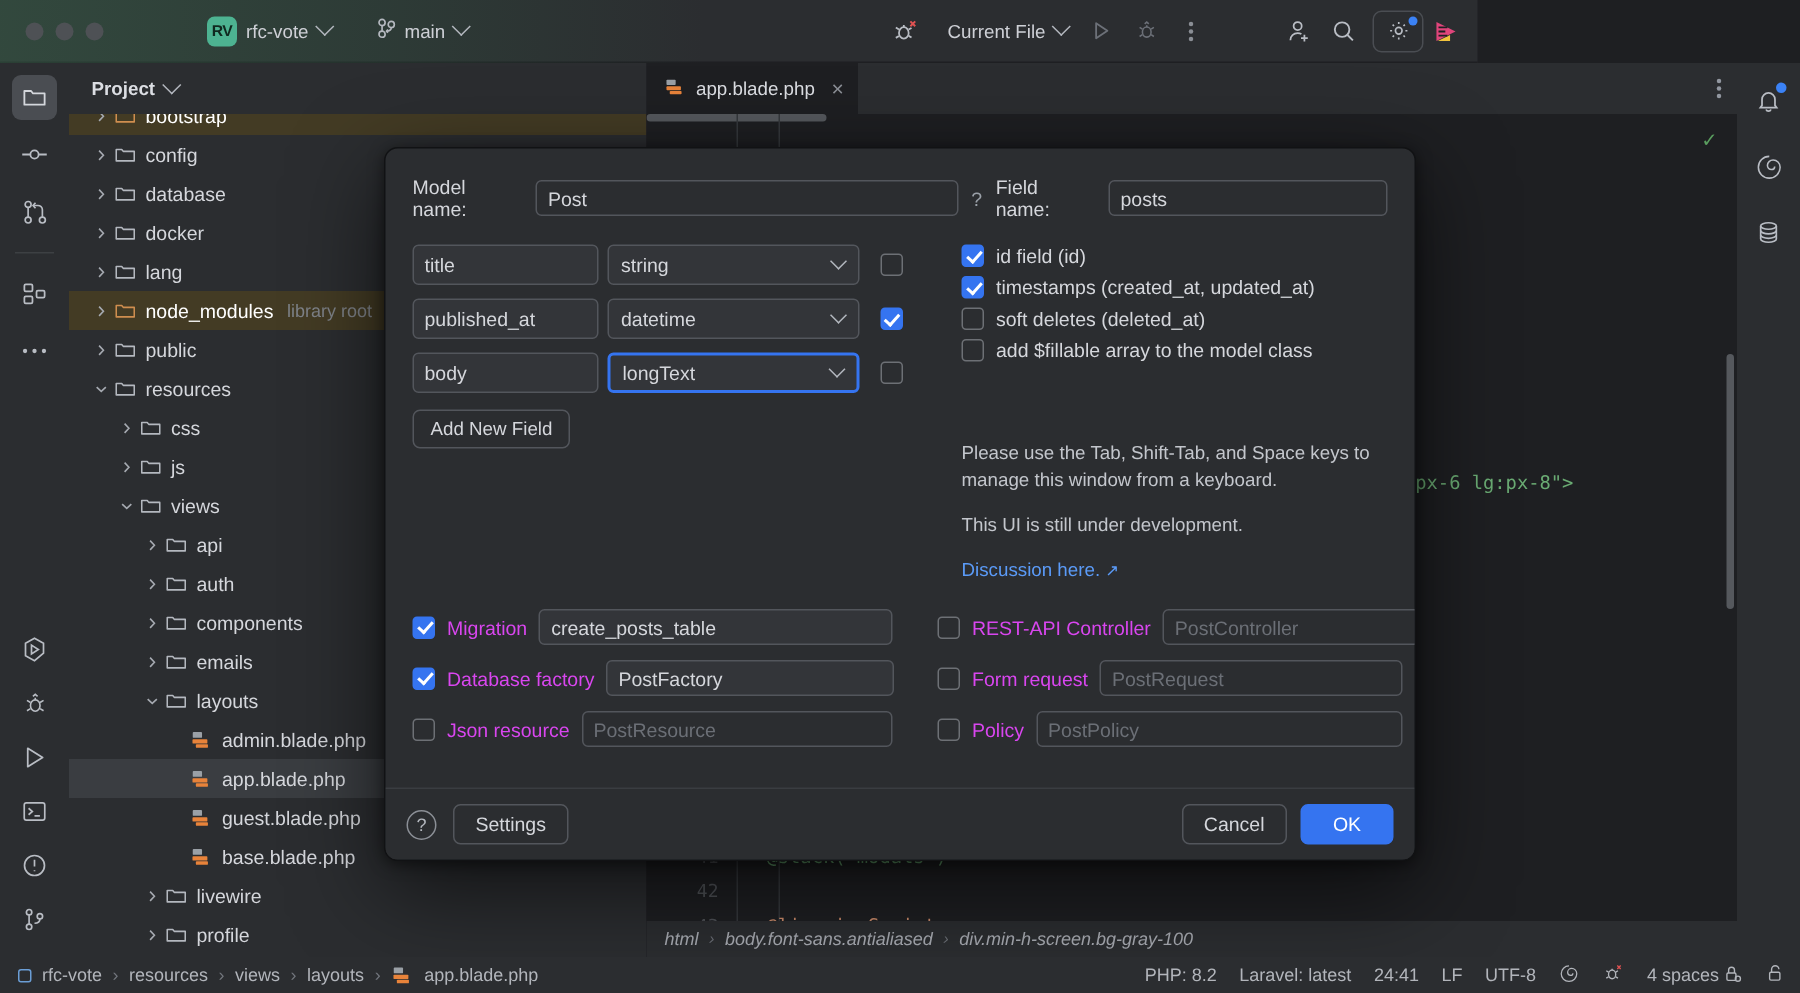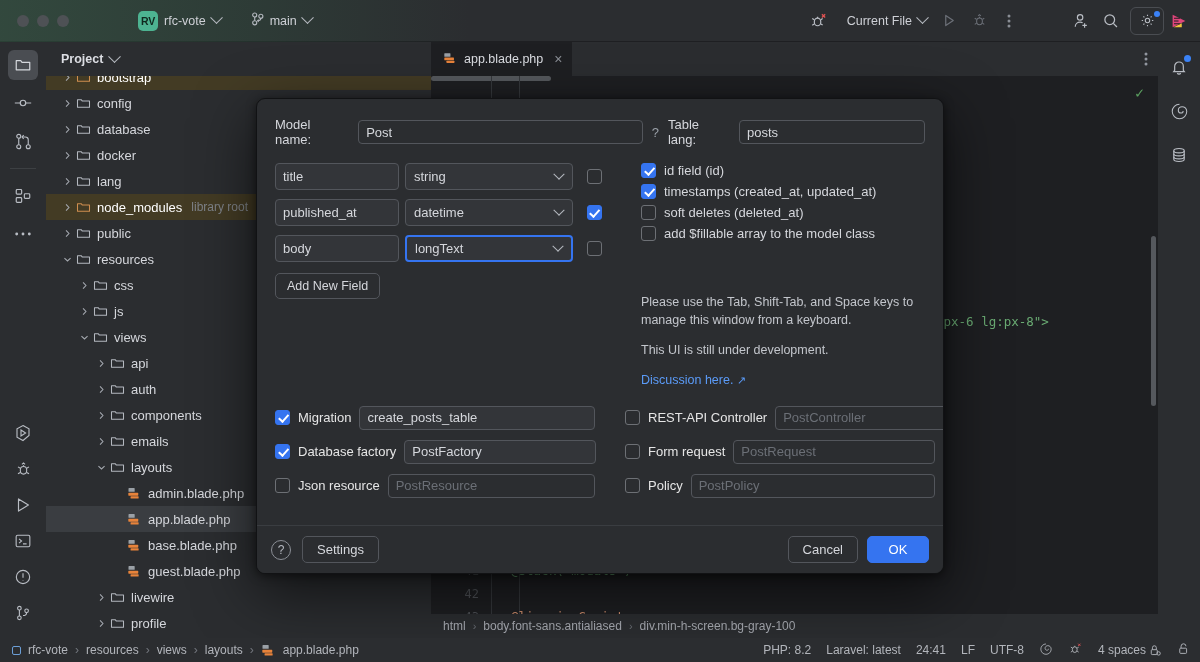--- a/index.html
+++ b/index.html
@@ -8,21 +8,21 @@
     background: #1e1f22;
     font-family: "Liberation Sans", sans-serif;
     overflow: hidden;
     color: #dfe1e5;
     -webkit-font-smoothing: antialiased;
   }
   .app { position: relative; width: 1200px; height: 662px; }
 
   
   .topbar {
-    position: absolute; top: 0; left: 0; width: 1200px; height: 42px;
+    position: absolute; top: 0; left: 0; width: 985px; height: 42px;
     background: #2b2d30;
     display: flex; align-items: center;
     border-bottom: 1px solid #1e1f22;
   }
   .tb-green-wash {
     position:absolute; top:0; left:0; width: 470px; height: 42px;
     background: linear-gradient(to right, rgba(60,110,80,.42), rgba(50,90,68,.30) 55%, rgba(43,45,48,0) 100%);
     pointer-events:none;
   }
   .traffic { display: flex; gap: 8px; margin-left: 17px; z-index:2;}
@@ -102,21 +102,21 @@
   .ctext { padding-left:32px; color:#a9b7c6; white-space:pre;}
   .c-com { color:#7a7e85; }
   .c-str { color:#6aab73; }
   .c-dir { color:#cf8e6d; }
   .c-grn { color:#6aab73; }
   .indentguide { position:absolute; width:1px; background:#35383c; top:0; bottom:0;}
   .checkmark { position:absolute; right:14px; top:8px; color:#5a9e5f; font-size:15px; }
   .hscroll { position:absolute; left:0; top:0; height:5px; width:120px; background:#55585d; border-radius:3px;}
   .vscroll { position:absolute; right:2px; width:5px; background:#55585d; border-radius:3px;}
   .crumbbar { height:24px; background:#2b2d30; display:flex; align-items:center;
-              padding-left:12px; font-size:12px; color:#a6a9b0; gap:7px;}
+              padding-left:12px; font-size:12px; color:#a6a9b0; gap:7px;font-style:italic;}
   .crumbbar .sep { color:#6b6f76; font-size:11px;}
 
   
   .statusbar {
     position:absolute; bottom:0; left:0; width:1200px; height:24px;
     background:#2b2d30; display:flex; align-items:center; font-size:12px; color:#b2b5bb;
     padding: 0 10px 0 12px; gap:0;
   }
   .sb-left { display:flex; align-items:center; gap:7px;}
   .sb-right{ margin-left:auto; display:flex; align-items:center; gap:15px;}
@@ -181,21 +181,21 @@
   .rightcol { margin-left:26px; width:280px; }
   .optrow { display:flex; align-items:center; gap:8px; margin-bottom:6px; font-size:13px; color:#d5d7dc;}
   .helptext { margin-top:52px; font-size:12.5px; color:#c3c6cc; line-height:1.45;}
   .helptext p { margin-bottom:12px; }
   .link { color:#5b9bf8; }
 
   .lowergrid { margin-top:16px; display:flex; }
   .lg-col { width:320px; }
   .lg-col.right { margin-left:30px; width:310px;}
   .lg-row { display:flex; align-items:center; gap:8px; margin-bottom:10px; }
-  .lg-row .nm { font-size:13px; color:#e5e5e5; white-space:nowrap; }
+  .lg-row .nm { font-size:13px; color:#d946ef; white-space:nowrap; }
 
   .dlg-foot {
     height:48px; background:#2b2d30; border-top:1px solid #3a3d41;
     display:flex; align-items:center; padding: 0 14px; flex:none;
   }
   .helpcircle { width:20px;height:20px;border-radius:50%;border:1.3px solid #8b8f96;
                 display:flex;align-items:center;justify-content:center;font-size:12px;color:#b5b9c0;}
   .btn { height:27px; padding:0 14px; border-radius:5px; font-size:13px;
          font-family:"Liberation Sans", sans-serif; border:1px solid #53565c;
          background:#2b2d30; color:#d5d7dc; cursor:default;}
@@ -638,32 +638,32 @@
         </div>
         <div class="row" style="padding-left: 65px;">
           <span class="arrow"></span>
           <span class="ico">
             <svg width="15" height="15" viewBox="0 0 16 16">
     <rect x="1.6" y="2.2" width="6.6" height="4" rx="0.6" fill="#9aa0a6"></rect>
     <rect x="1.4" y="7.3" width="10.6" height="3" rx="0.6" fill="#e8833a"></rect>
     <rect x="3.8" y="10.8" width="8.6" height="2.6" rx="0.6" fill="#e8833a"></rect>
             </svg>
           </span>
-          <span class="nm">base.blade.php</span>
+          <span class="nm">guest.blade.php</span>
         </div>
         <div class="row" style="padding-left: 65px;">
           <span class="arrow"></span>
           <span class="ico">
             <svg width="15" height="15" viewBox="0 0 16 16">
     <rect x="1.6" y="2.2" width="6.6" height="4" rx="0.6" fill="#9aa0a6"></rect>
     <rect x="1.4" y="7.3" width="10.6" height="3" rx="0.6" fill="#e8833a"></rect>
     <rect x="3.8" y="10.8" width="8.6" height="2.6" rx="0.6" fill="#e8833a"></rect>
             </svg>
           </span>
-          <span class="nm">guest.blade.php</span>
+          <span class="nm">base.blade.php</span>
         </div>
         <div class="row" style="padding-left: 48px;">
           <span class="arrow">
             <svg width="9" height="9" viewBox="0 0 10 10" fill="none" stroke="#a5a9b0" stroke-width="1.2">
     <path d="M3.4 1.6L6.6 5 3.4 8.4"></path>
             </svg>
           </span>
           <span class="ico">
             <svg width="15" height="15" viewBox="0 0 18 18" fill="none" stroke="#b4b8bf" stroke-width="1.25" stroke-linejoin="round">
     <path d="M1.8 4.4h4.4l1.2 1.5h8.8v7.6H1.8z"></path>
@@ -751,21 +751,21 @@
   </div>
 
   <div class="dlg">
 
     <div class="dlg-body">
 
       <div class="rowline">
         <span class="lbl">Model name:</span>
         <input class="inp" style="width: 288px;" value="Post">
         <span class="qmark">?</span>
-        <span class="lbl">Table lang:</span>
+        <span class="lbl">Field name:</span>
         <input class="inp" style="width: 186px;" value="posts">
       </div>
 
       <div class="cols">
 
         <div class="leftcol">
           <div id="fieldrows">
               <div class="frow">
                 <input class="inp fname filled" value="title" style="">
                 <div class="fsel">
@@ -909,21 +909,21 @@
           <path d="M10 2.8a7.4 7.4 0 107.4 7.4c0-3-2.3-5-4.8-5-2.2 0-3.9 1.7-3.9 3.7 0 1.7 1.3 2.9 2.8 2.9 1.2 0 2.2-1 2.2-2.1"></path>
         </svg>
       </span>
       <span>
         <svg width="15" height="15" viewBox="0 0 20 20" fill="none" stroke="#b2b5bb" stroke-width="1.2">
           <ellipse cx="9" cy="11.5" rx="3.2" ry="3.8"></ellipse>
             <path d="M5.8 9.4L3.8 8.2M5.8 13.6l-2 1.2M12.2 9.4l2-1.2M12.2 13.6l2 1.2M9 7.7V6.4"></path>
           <path d="M13.6 3.6l3 3M16.6 3.6l-3 3" stroke="#e05252"></path>
         </svg>
       </span>
-      <span style="display:flex;align-items:center;gap:3px">
+      <span style="display:flex;align-items:flex-start;gap:3px">
         <span>4 spaces</span>
         <svg width="13" height="13" viewBox="0 0 16 16" fill="none" stroke="#b2b5bb" stroke-width="1.15">
           <path d="M4.2 7V4.6a2.4 2.4 0 014.8 0V7"></path>
             <rect x="2.8" y="7" width="7.4" height="6" rx="1.1"></rect>
           <circle cx="11.8" cy="11.6" r="2.1"></circle>
         </svg>
       </span>
       <span>
         <svg width="13" height="14" viewBox="0 0 16 16" fill="none" stroke="#b2b5bb" stroke-width="1.15">
           <path d="M5 7V4.6a3 3 0 016 0"></path>

